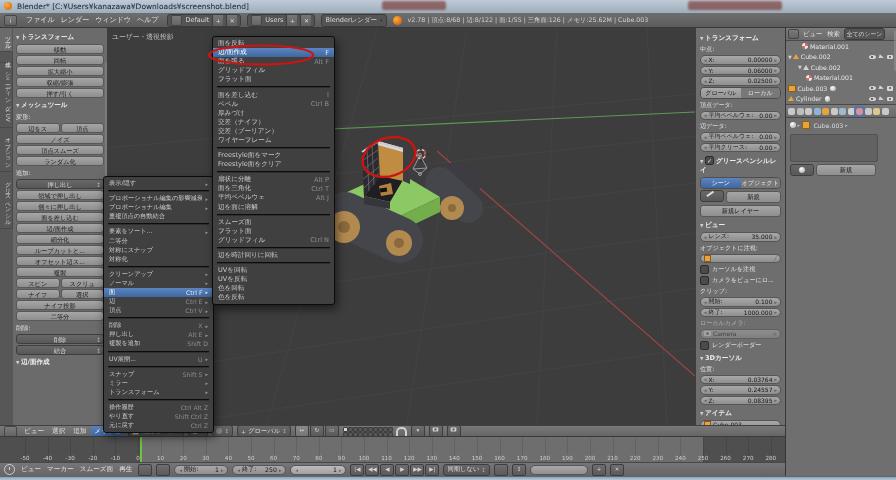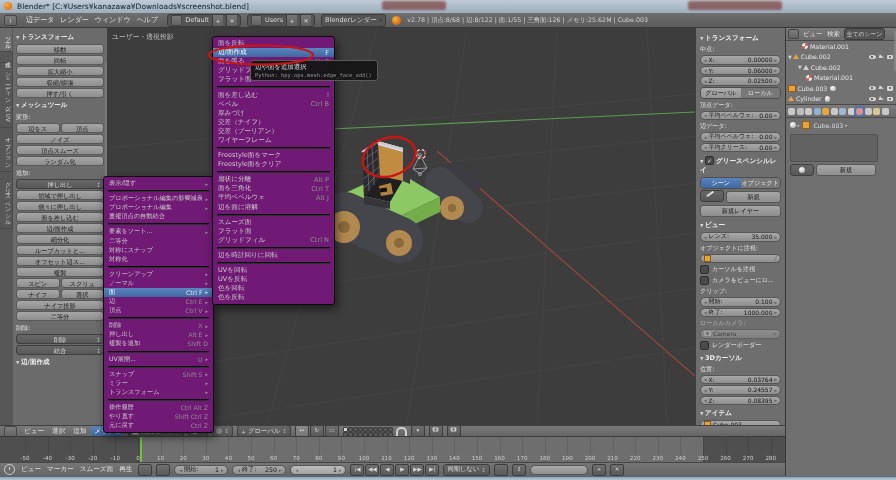--- a/index.html
+++ b/index.html
@@ -48,21 +48,21 @@
   .ts-pair{display:flex;gap:1px;margin-bottom:1px;}
   .ts-pair .ts-b{flex:1;margin:0;}
   #ts-scroll{position:absolute;right:0px;top:34px;width:2px;height:170px;background:#8a8a8a;border-radius:2px;opacity:.5;}
 
   
   #viewport{left:107px;top:28px;width:588px;height:397px;background:#3d3d3d;}
   #vp-label{position:absolute;left:5px;top:4px;color:#c2c2c2;font-size:6.8px;}
   #vp-obj{position:absolute;left:5px;bottom:5px;color:#9b9b9b;font-size:6.8px;}
 
   
-  .menu{position:absolute;background:#701a75;border:1px solid #0b0b0b;border-radius:3px;
+  .menu{position:absolute;background:#404040;border:1px solid #0b0b0b;border-radius:3px;
     box-shadow:2px 4px 10px rgba(0,0,0,.55);padding:2px 0;z-index:30;}
   #menu-mesh{left:103px;top:176px;width:109px;}
   #menu-faces{left:212px;top:36px;width:121px;}
   .mrow{display:flex;align-items:center;height:9.1px;padding:0 5px;color:#cccccc;white-space:nowrap;}
   #menu-mesh .mrow{font-size:6.2px;}
   #menu-faces .mrow{font-size:6.6px;}
   .mrow .mlbl{flex:1;overflow:hidden;}
   .mrow .msc{color:#8d8d8d;margin-left:5px;}
   .mrow .mar{color:#9a9a9a;margin-left:3px;font-size:5px;}
   .mrow.hl{background:linear-gradient(#5b84c0,#3f67a0);color:#fff;}
@@ -185,21 +185,21 @@
   <div id="titlebar" class="region">
     <span class="appicon"></span>
     <span class="ttl nowrap">Blender* [C:¥Users¥kanazawa¥Downloads¥screenshot.blend]</span>
     <span class="watermark" style="left:382px;width:64px;"></span>
     <span class="watermark" style="left:688px;width:94px;"></span>
   </div>
 
   <div id="topbar" class="region">
     <span class="mini-ic">i</span>
     <span id="topbar-menus" style="display:flex;">
-        <span class="hmenu">辺データ</span>
+        <span class="hmenu">ファイル</span>
         <span class="hmenu">レンダー</span>
         <span class="hmenu">ウィンドウ</span>
         <span class="hmenu">ヘルプ</span>
       </span>
     <span class="sel-box">
       <span class="mini-ic" style="width:9px;"></span>
       <span>Default</span>
       <span class="sel-btn">+</span>
       <span class="sel-btn">✕</span>
     </span>
@@ -929,22 +929,18 @@
         <span class="mlbl">UVを反転</span>
       </div>
       <div class="mrow">
         <span class="mlbl">色を回転</span>
       </div>
       <div class="mrow">
         <span class="mlbl">色を反転</span>
       </div>
     </div>
 
-  <div id="tooltip">
-    <div class="tt1">辺や面を追加選択</div>
-    <div class="tt2">Python: bpy.ops.mesh.edge_face_add()</div>
-  </div>
 
   <svg id="menu-ellipse" width="112" height="24">
     <ellipse cx="56" cy="12" rx="52" ry="9.5" fill="none" stroke-width="2.2" stroke="#cc1512"></ellipse>
   </svg>
 
 </div>
 
 </body></html>

